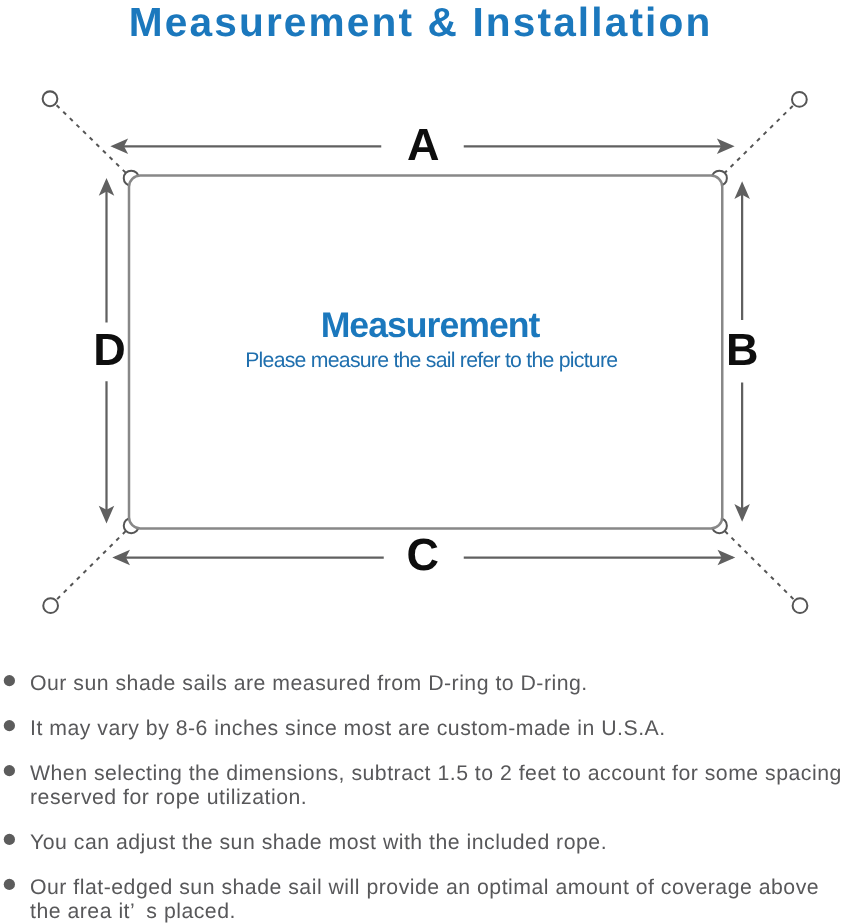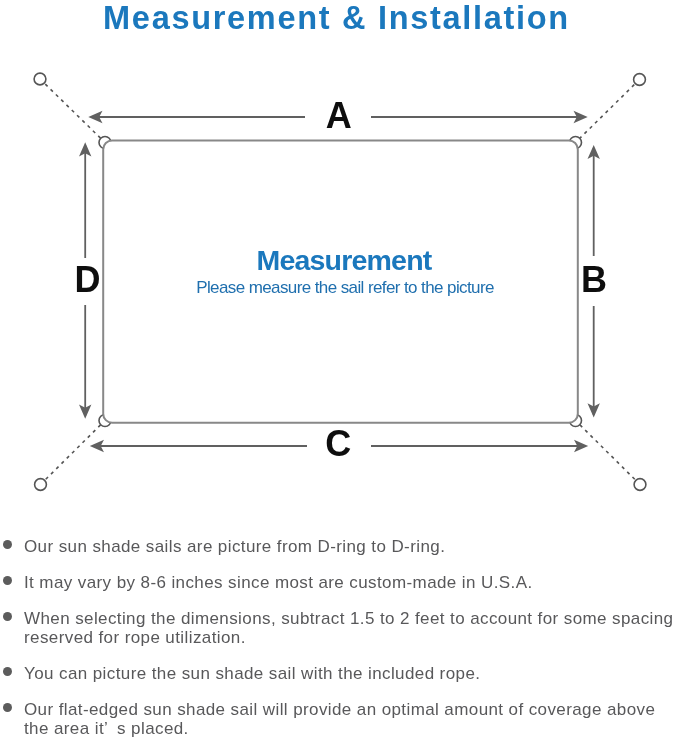--- a/index.html
+++ b/index.html
@@ -63,18 +63,18 @@
     <text x="593.9" y="292">B</text>
     <text x="338.2" y="455.9">C</text>
     <text x="87.5" y="291.9">D</text>
   </g>
 
   <text x="344" y="269.7" font-size="28.5" font-weight="bold" fill="#1b78bd" text-anchor="middle" letter-spacing="-0.8" font-family="Liberation Sans, sans-serif">Measurement</text>
   <text x="345" y="293.4" font-size="17" fill="#1f6fae" text-anchor="middle" letter-spacing="-0.6" font-family="Liberation Sans, sans-serif">Please measure the sail refer to the picture</text>
 </svg>
 <div id="title">Measurement &amp; Installation</div>
 <div id="bullets">
-  <div class="li">Our sun shade sails are picture from D-ring to D-ring.</div>
+  <div class="li">Our sun shade sails are measured from D-ring to D-ring.</div>
   <div class="li">It may vary by 8-6 inches since most are custom-made in U.S.A.</div>
   <div class="li">When selecting the dimensions, subtract 1.5 to 2 feet to account for some spacing<br>reserved for rope utilization.</div>
-  <div class="li">You can picture the sun shade sail with the included rope.</div>
+  <div class="li">You can adjust the sun shade most with the included rope.</div>
   <div class="li">Our flat-edged sun shade sail will provide an optimal amount of coverage above<br>the area it’ s placed.</div>
 </div>
 
 </body></html>

